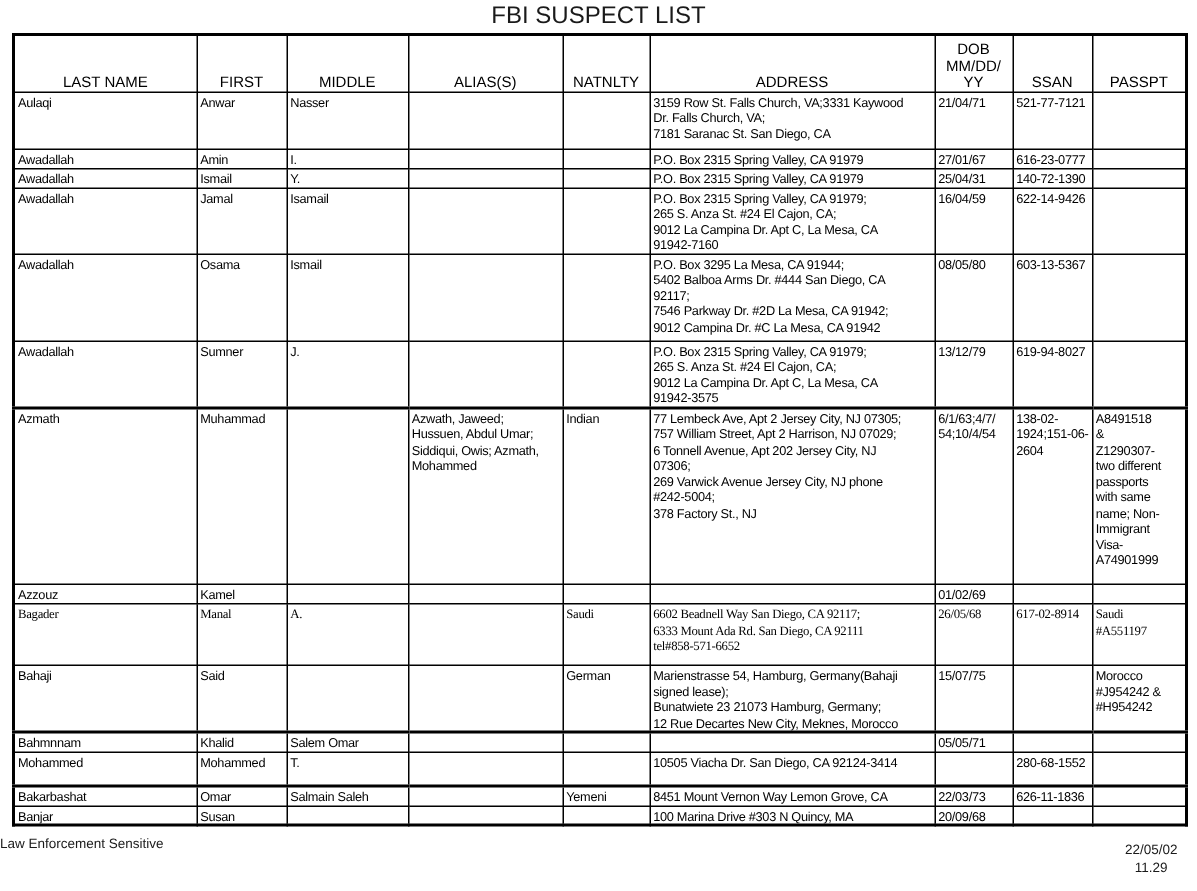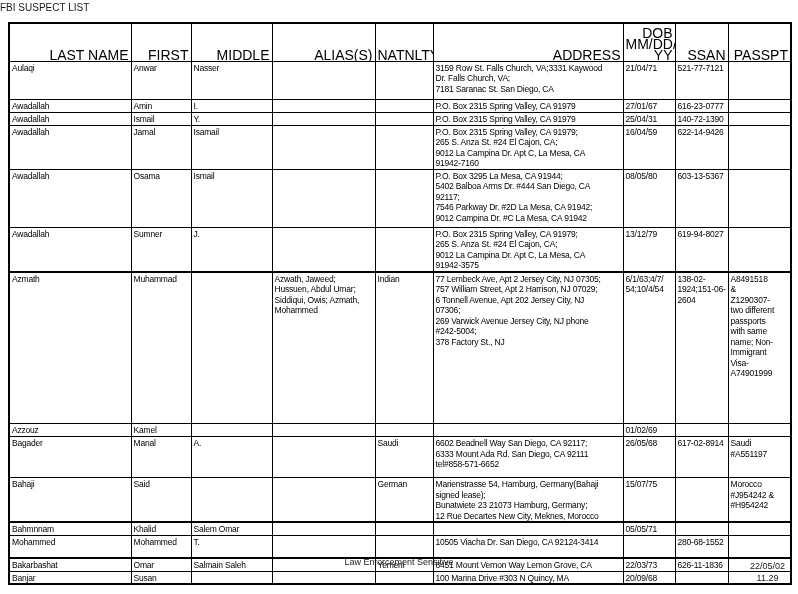--- a/index.html
+++ b/index.html
@@ -9,21 +9,22 @@
     background: #ffffff;
     overflow: hidden;
     font-family: "Liberation Sans", sans-serif;
     color: #000000;
   }
   .page { position: relative; width: 798px; height: 594px; }
 
   .doc-title {
     position: absolute;
     top: 2px; left: 0; right: 0;
-    font-size: 10px;
+    text-align: center;
+    font-size: 16px;
     color: #1a1a1a;
   }
 
   table.suspects {
     position: absolute;
     left: 8px; top: 22px;
     width: 782px;
     border-collapse: collapse;
     table-layout: fixed;
     border: 2px solid #000;
@@ -32,25 +33,25 @@
     border: 1px solid #000;
     overflow: hidden;
     white-space: pre;
     font-size: 8.5px;
     line-height: 10.5px;
     letter-spacing: -0.2px;
     padding: 1px 2px 0 2px;
   }
   table.suspects thead tr { height: 38px; }
   table.suspects th {
-    font-size: 14px;
+    font-size: 10px;
     font-weight: normal;
     letter-spacing: 0;
     vertical-align: bottom;
-    text-align: right;
+    text-align: center;
     line-height: 11px;
   }
   table.suspects td { vertical-align: top; text-align: left; }
 
   
   th.col-address, th.col-ssan, th.col-passpt { text-align: center; }
   th.col-dob, td.col-dob { text-align: right; }
 
   
   th.col-aliases, td.col-aliases { border-left-width: 3px; }
@@ -60,21 +61,21 @@
   tr.thick-top td { border-top-width: 2px; }
 
   .footer {
     position: absolute;
     top: 556px; left: 0;
     width: 798px;
     font-size: 9px;
     line-height: 12px;
     color: #1a1a1a;
   }
-  .footer-center { text-align: center; }
+  .footer-center { }
   .footer-right {
     position: absolute;
     top: 4px; right: 13px;
     text-align: center;
   }
 </style>
 </head>
 <body>
 
 <div class="page">
@@ -180,21 +181,21 @@
           <td class="col-aliases"></td>
           <td class="col-natnlty"></td>
           <td class="col-address">P.O. Box 2315 Spring Valley, CA 91979;
 265 S. Anza St. #24 El Cajon, CA;
 9012 La Campina Dr. Apt C, La Mesa, CA
 91942-3575</td>
           <td class="col-dob">13/12/79</td>
           <td class="col-ssan">619-94-8027</td>
           <td class="col-passpt"></td>
         </tr>
-        <tr class="thick-top" style="height: 152px;">
+        <tr class="thick-top" style="height: 118px;">
           <td class="col-last_name">Azmath</td>
           <td class="col-first">Muhammad</td>
           <td class="col-middle"></td>
           <td class="col-aliases">Azwath, Jaweed;
 Hussuen, Abdul Umar;
 Siddiqui, Owis; Azmath,
 Mohammed</td>
           <td class="col-natnlty">Indian</td>
           <td class="col-address">77 Lembeck Ave, Apt 2 Jersey City, NJ 07305;
 757 William Street, Apt 2 Harrison, NJ 07029;
@@ -223,21 +224,21 @@
           <td class="col-last_name">Azzouz</td>
           <td class="col-first">Kamel</td>
           <td class="col-middle"></td>
           <td class="col-aliases"></td>
           <td class="col-natnlty"></td>
           <td class="col-address"></td>
           <td class="col-dob">01/02/69</td>
           <td class="col-ssan"></td>
           <td class="col-passpt"></td>
         </tr>
-        <tr style="height: 41px;">
+        <tr style="height: 41px; font-family: Liberation Serif, serif;">
           <td class="col-last_name">Bagader</td>
           <td class="col-first">Manal</td>
           <td class="col-middle">A.</td>
           <td class="col-aliases"></td>
           <td class="col-natnlty">Saudi</td>
           <td class="col-address">6602 Beadnell Way San Diego, CA 92117;
 6333 Mount Ada Rd. San Diego, CA 92111
 tel#858-571-6652</td>
           <td class="col-dob">26/05/68</td>
           <td class="col-ssan">617-02-8914</td>

